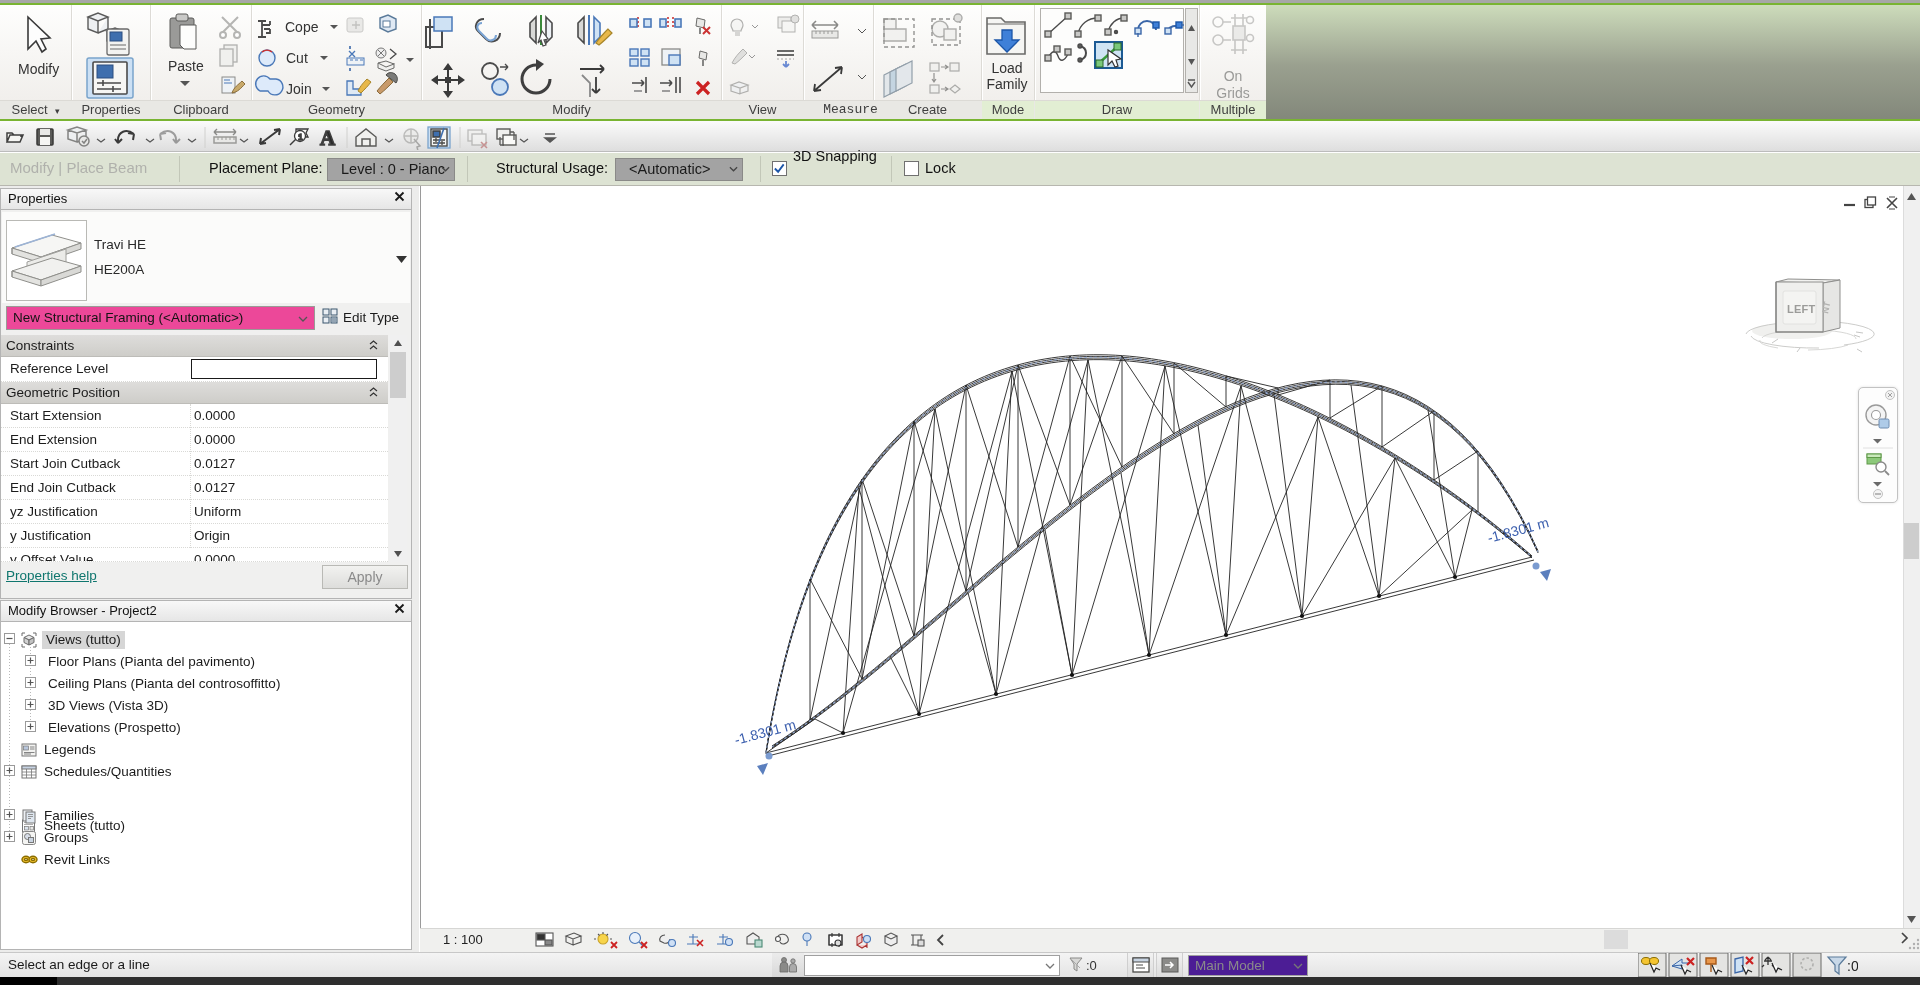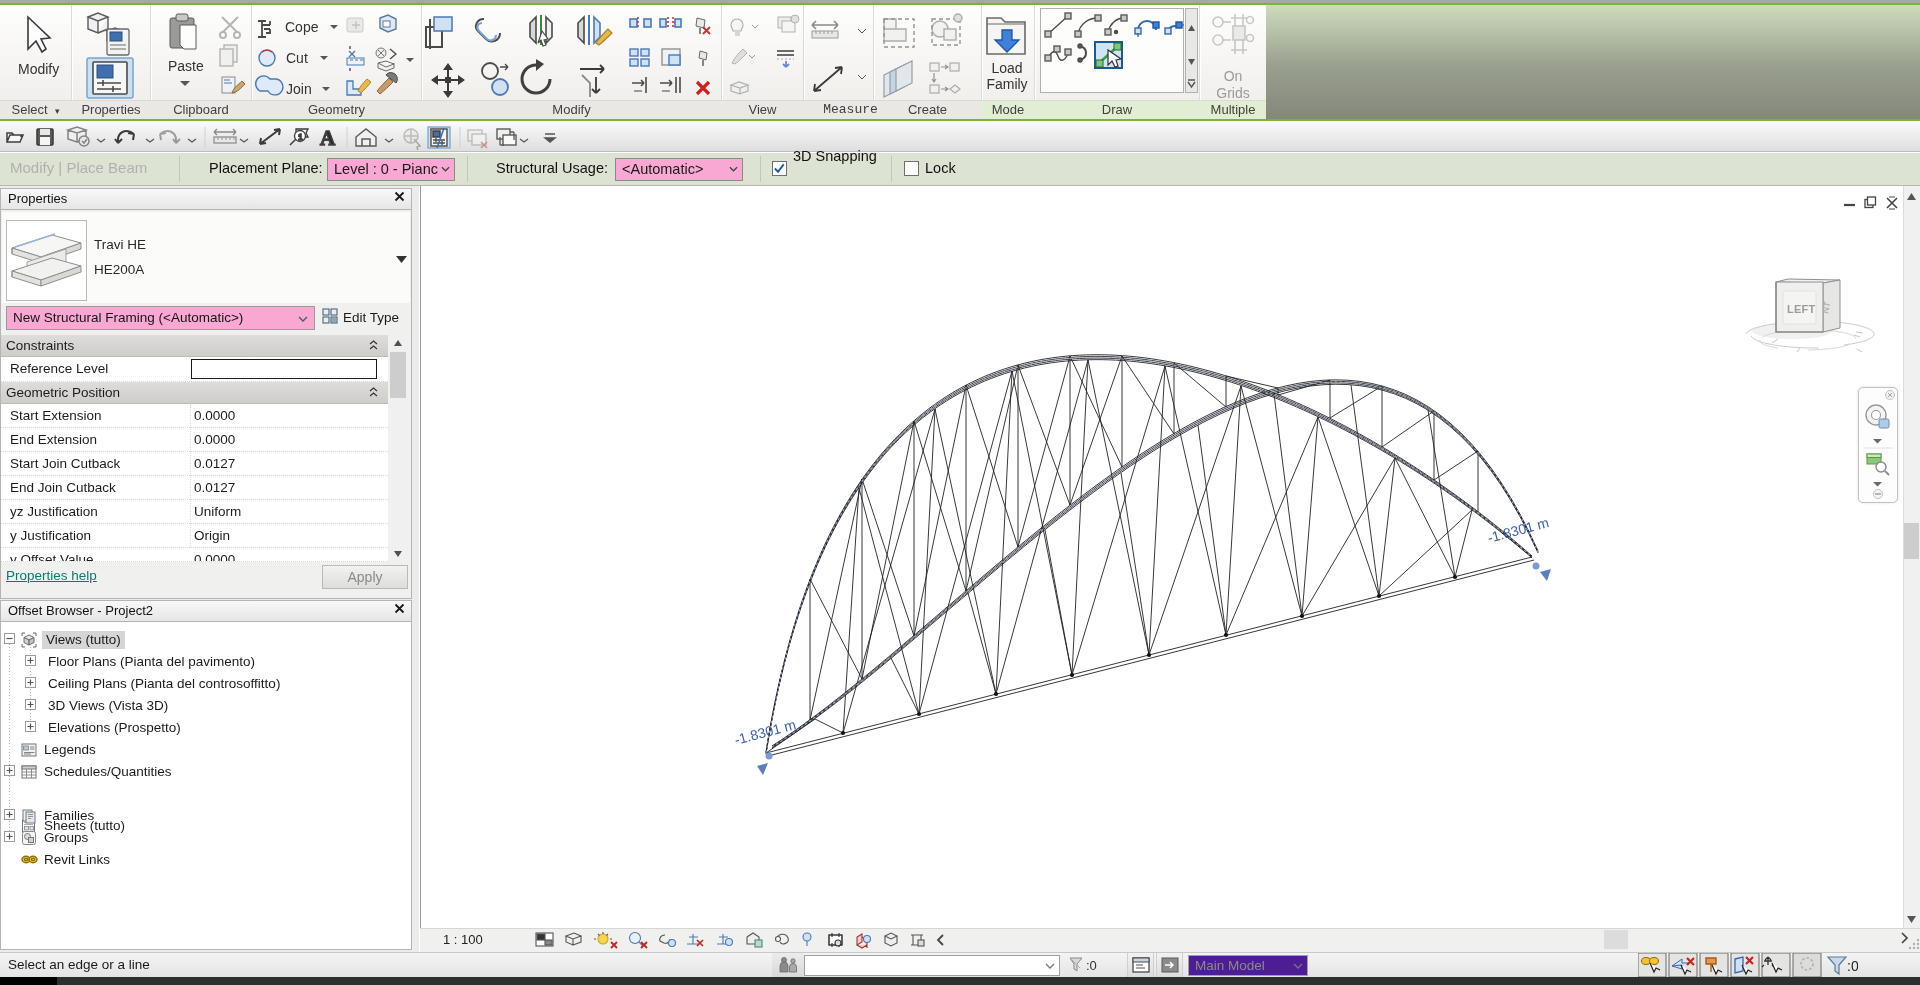--- a/index.html
+++ b/index.html
@@ -17,21 +17,21 @@
 #greenbot { left:0; top:119px; width:1920px; height:2px; background:#79b432; }
 .cap { position:absolute; top:101px; height:18px; line-height:17px; text-align:center; color:#3f3f3f; font-size:13px; }
 .capgreen { background:#e2eed3; }
 .vsep { position:absolute; top:5px; width:1px; height:95px; background:#dddbd6; }
 .vsep:after { content:""; position:absolute; left:1px; top:0; width:1px; height:95px; background:#ffffff; }
 
 #qat { left:0; top:121px; width:1920px; height:31px; background:linear-gradient(#fbfbfb,#dedede); border-bottom:1px solid #bcbcbc; }
 
 #opts { left:0; top:153px; width:1920px; height:33px; background:#dde3d3; border-bottom:1px solid #b7b7af; }
 .optsep { position:absolute; top:156px; width:1px; height:26px; background:#c2c7b8; }
-.combo { position:absolute; background:#f9a8d4; border:1px solid #8a8a88; height:23px; line-height:21px; padding-left:6px; font-size:14.5px; color:#1a1a1a; }
+.combo { position:absolute; background:#a3a3a3; border:1px solid #8a8a88; height:23px; line-height:21px; padding-left:13px; font-size:14.5px; color:#1a1a1a; }
 .combo .chev { position:absolute; right:4px; top:7px; width:9px; height:6px; }
 .chk { position:absolute; width:15px; height:15px; background:#fff; border:1px solid #707070; }
 
 #dock { left:0; top:186px; width:419px; height:766px; background:#ececeb; }
 .palette-title { position:absolute; left:0; width:412px; height:22px; background:linear-gradient(#f8f8f8,#e6e6e6); border:1px solid #b4b4b4; line-height:20px; padding-left:7px; color:#111; font-size:13px; }
 .xbtn { position:absolute; font-size:13px; color:#222; font-weight:bold; }
 .prow { position:absolute; left:1px; width:387px; height:24px; border-bottom:1px dotted #d9d9d6; background:#fff; }
 .prow .lbl { position:absolute; left:9px; top:4px; color:#1c1c1c; font-size:13.5px; }
 .prow .val { position:absolute; left:193px; top:4px; color:#1c1c1c; font-size:13.5px; }
 .phead { position:absolute; left:1px; width:387px; height:22px; background:linear-gradient(#dedddb,#cecdc9); border-bottom:1px solid #bdbcb8; color:#1b1b1b; font-size:13.5px; padding:3px 0 0 5px; }
@@ -127,21 +127,21 @@
 <path d="M8,26 L48,13" stroke="#9db4d6" stroke-width="1.6" fill="none"></path>
 </svg>
 </div>
 <div class="abs" style="left:94px;top:237px;font-size:13.5px;color:#2a2a2a;">Travi HE</div>
 <div class="abs" style="left:94px;top:262px;font-size:13.5px;color:#2a2a2a;">HE200A</div>
 <div class="abs" style="left:396px;top:256px;">
     <svg width="11" height="7" viewBox="0 0 11 7">
       <path d="M0,0 L11,0 L5.5,7 Z" fill="#333"></path>
     </svg>
   </div>
-<div class="abs" style="left:6px;top:306px;width:309px;height:24px;background:#f9a8d4;border:1px solid #9a9a96;font-size:13.5px;line-height:22px;padding-left:6px;color:#141414;">New Structural Framing (&lt;Automatic&gt;)
+<div class="abs" style="left:6px;top:306px;width:309px;height:24px;background:#ec4899;border:1px solid #9a9a96;font-size:13.5px;line-height:22px;padding-left:6px;color:#141414;">New Structural Framing (&lt;Automatic&gt;)
   <svg class="chev" style="position:absolute;right:6px;top:9px;" width="10" height="6" viewBox="0 0 10 6">
       <path d="M1,1 L5,5 L9,1" stroke="#555" stroke-width="1.3" fill="none"></path>
     </svg></div>
 <div class="abs" style="left:322px;top:308px;">
     <svg width="17" height="17" viewBox="0 0 17 17">
       <g stroke="#3a566e" fill="#e9eef3" stroke-width="1">
         <rect x="1" y="1" width="6" height="6"></rect>
         <rect x="9" y="1" width="6" height="6"></rect>
         <rect x="1" y="9" width="6" height="6"></rect>
         <rect x="9" y="9" width="6" height="6" fill="#cfd9e2"></rect>
@@ -193,21 +193,21 @@
 
 <div class="abs" style="left:389px;top:335px;width:18px;height:227px;background:#f0f0f0;">
   <svg width="18" height="227" viewBox="0 0 18 227">
     <path d="M5,11 L9,5 L13,11 Z" fill="#505050"></path>
     <rect x="1" y="17" width="16" height="46" fill="#cdcdcd"></rect>
     <path d="M5,216 L13,216 L9,222 Z" fill="#505050"></path>
   </svg>
 </div>
 <div class="abs" style="left:6px;top:568px;font-size:13.5px;color:#0f766e;text-decoration:underline;">Properties help</div>
 <div class="abs" style="left:322px;top:565px;width:86px;height:24px;background:linear-gradient(#f2f2f0,#dddddb);border:1px solid #b9b9b5;color:#8a8a8a;font-size:14px;text-align:center;line-height:22px;">Apply</div>
-<div class="palette-title" style="top:600px;">Offset Browser - Project2</div>
+<div class="palette-title" style="top:600px;">Modify Browser - Project2</div>
 <div class="xbtn" style="left:394px;top:603px;">
     <svg width="11" height="11" viewBox="0 0 11 11">
       <path d="M1.5,1.5 L9.5,9.5 M9.5,1.5 L1.5,9.5" stroke="#1a1a1a" stroke-width="1.8"></path>
     </svg>
   </div>
 <div class="abs" style="left:0;top:622px;width:412px;height:328px;background:#fff;border:1px solid #b4b4b4;border-top:none;"></div>
 
 <div class="abs" style="left:9px;top:641px;width:1px;height:192px;background-image:repeating-linear-gradient(#b9b9b9 0 1px,transparent 1px 3px);"></div>
 <div class="abs" style="left:30px;top:641px;width:1px;height:88px;background-image:repeating-linear-gradient(#b9b9b9 0 1px,transparent 1px 3px);"></div>
 

